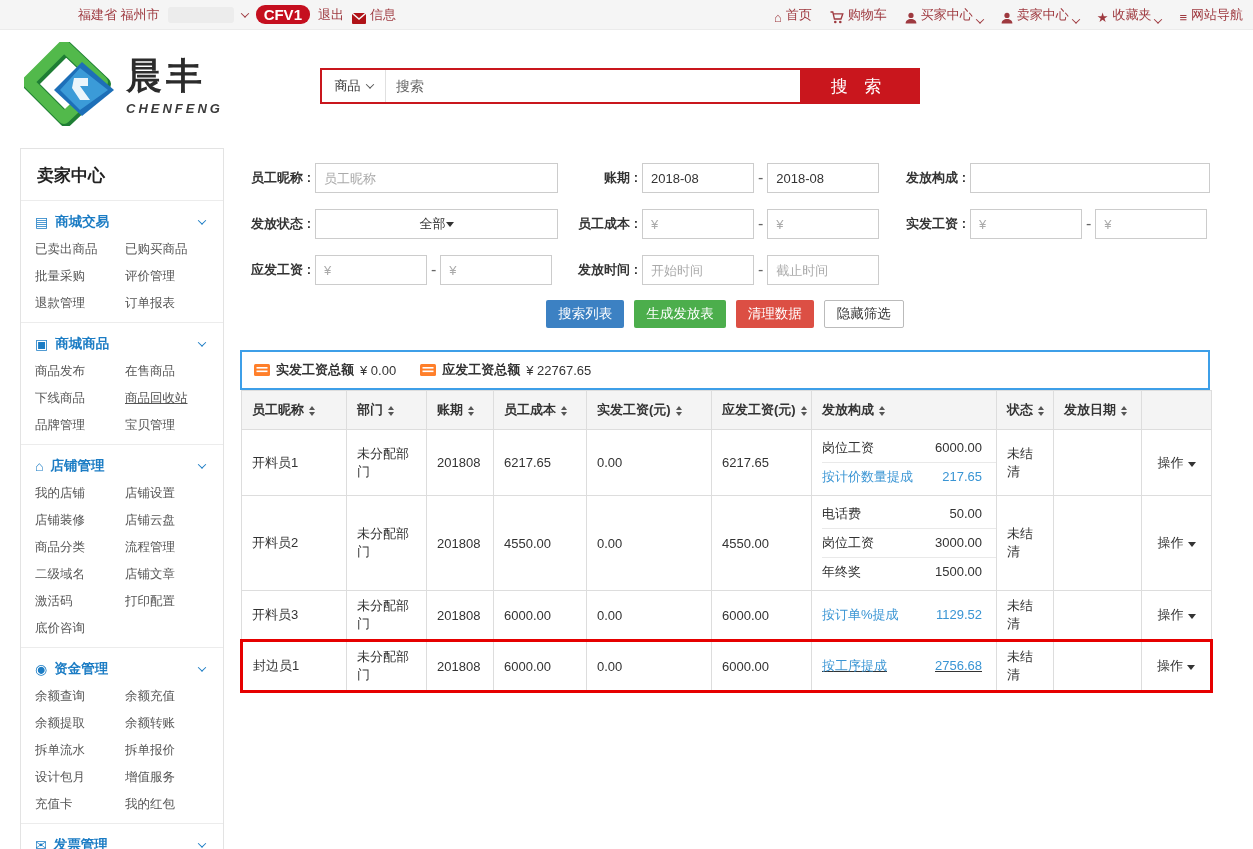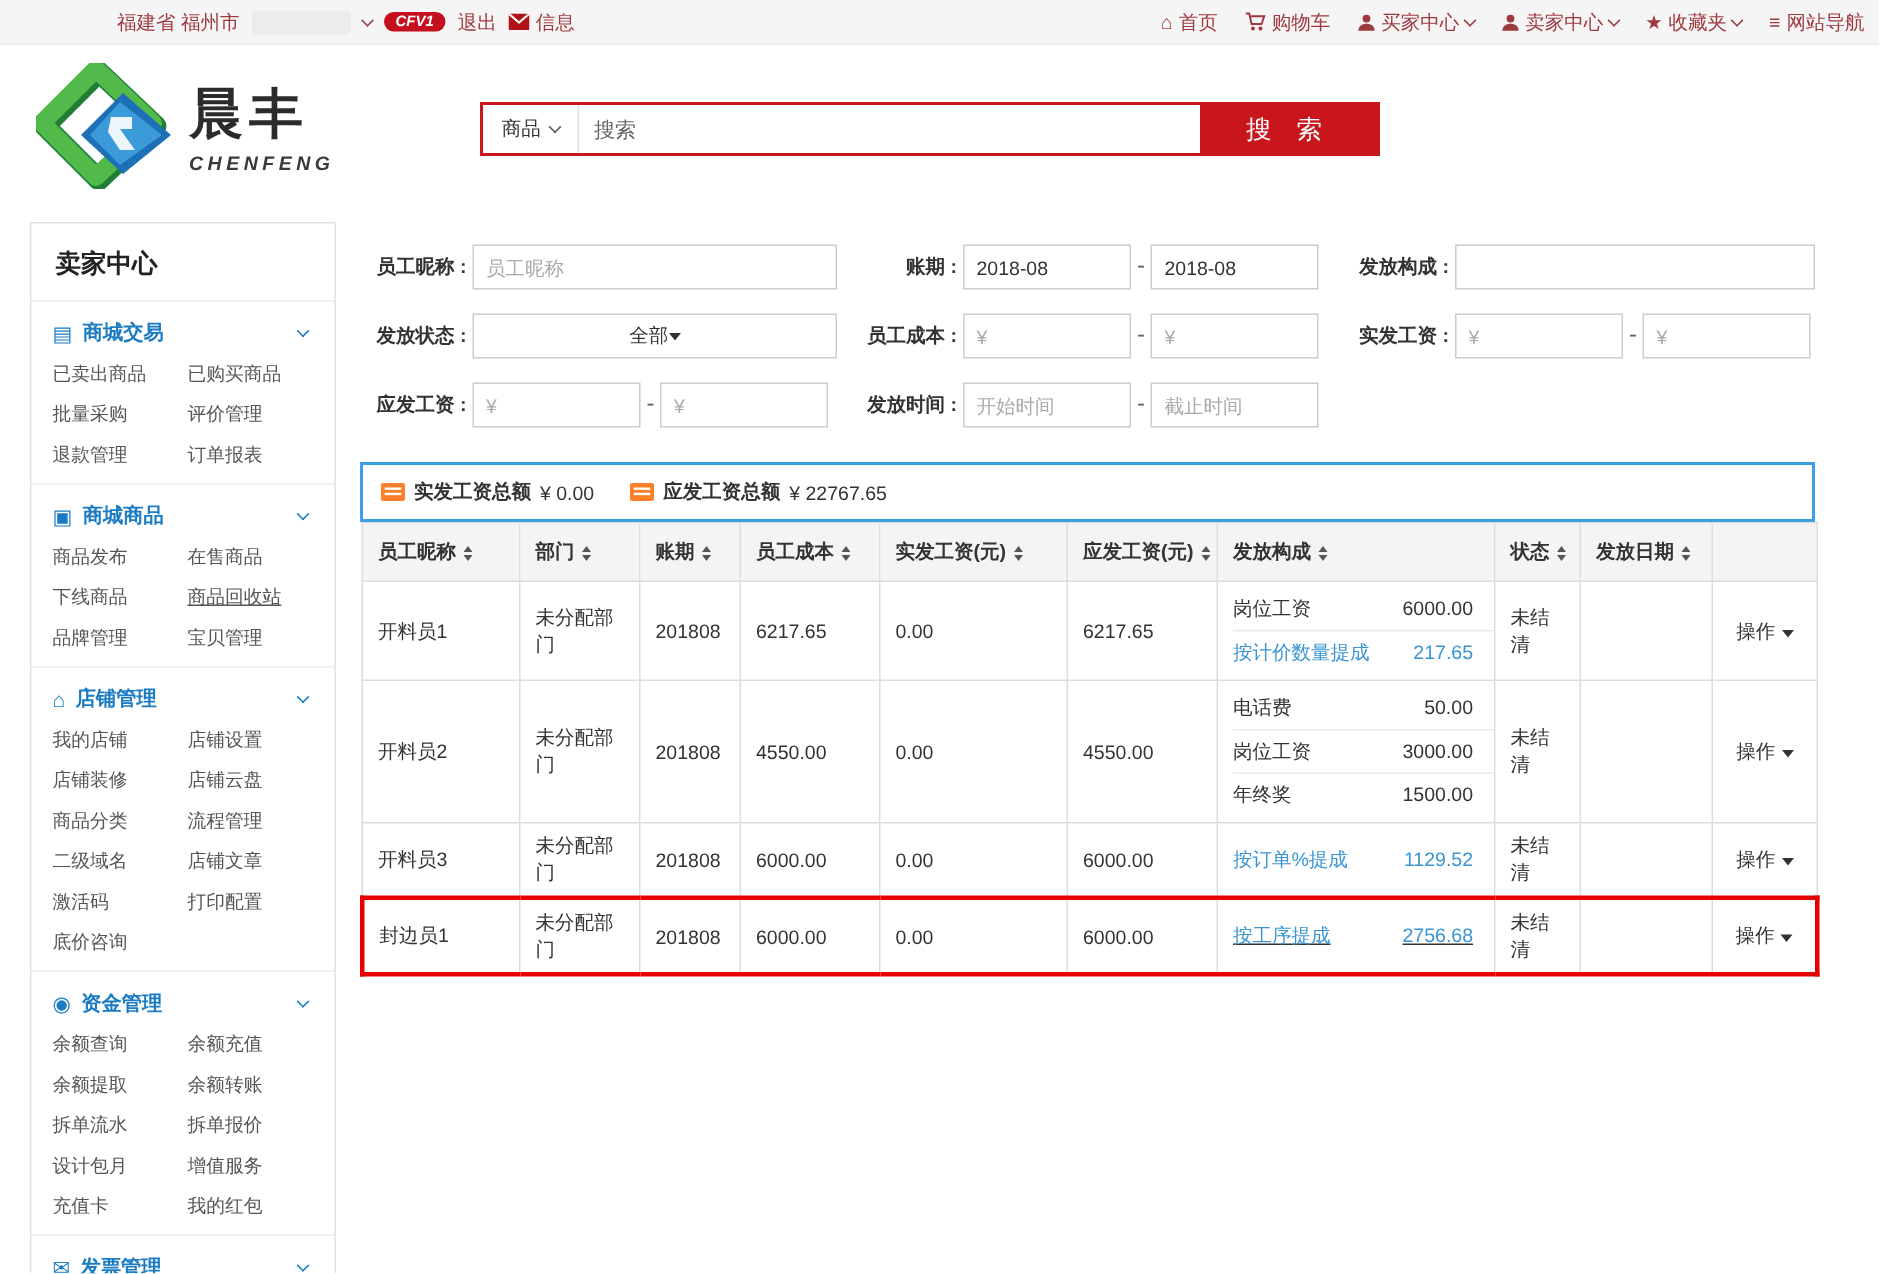--- a/index.html
+++ b/index.html
@@ -5,24 +5,24 @@
   * { box-sizing: border-box; margin: 0; padding: 0; }
   html,body { width:1253px; height:849px; overflow:hidden; background:#fff;
     font-family:"Liberation Sans","DejaVu Sans",sans-serif; color:#333; }
   .page { position:relative; width:1253px; height:849px; }
 
   
   .topbar { height:30px; background:#f5f5f5; border-bottom:1px solid #ebebeb;
     display:flex; align-items:center; padding:0 10px 0 78px; font-size:13px; color:#9e393f; }
   .topbar-left { display:flex; align-items:center; gap:8px; }
   .censor { width:66px; height:16px; background:#ececec; border-radius:3px; }
-  .badge { background:#c50f1f; color:#fff; font-weight:bold; font-style:italic;
-    font-size:10px; padding:1px 8px; border-radius:9px; }
+  .badge { background:#c50f1f; color:#fff; font-weight:bold; 
+    font-size:15px; padding:1px 8px; border-radius:9px; }
   .topbar-right { margin-left:auto; display:flex; align-items:center; gap:18px; }
-  .nav-item { display:flex; align-items:center; gap:4px; cursor:pointer; }
+  .nav-item { display:flex; align-items:flex-end; gap:4px; cursor:pointer; }
   .glyph { font-size:13px; line-height:1; }
   .chev { display:inline-block; width:6px; height:6px; border-right:1.5px solid currentColor;
     border-bottom:1.5px solid currentColor; transform:rotate(45deg) translate(-1px,-1px); }
 
   
   .header { position:relative; height:118px; background:#fff; }
   .logo { position:absolute; left:24px; top:12px; display:flex; align-items:center; cursor:pointer; }
   .logo-text { margin-left:10px; }
   .logo-cn { font-size:36px; font-weight:bold; color:#2b2b2b; letter-spacing:4px; }
   .logo-en { font-size:13px; font-weight:bold; color:#3a3a3a; letter-spacing:3px; font-style:italic; }
@@ -325,20 +325,26 @@
         </div>
         <div class="fgroup g2">
           <span class="flabel lw76">发放时间 :</span>
           <input class="fin w116" placeholder="开始时间" style="">
           <span class="dash">-</span>
           <input class="fin w116" placeholder="截止时间" style="">
         </div>
       </div>
     </div>
 
+    <div class="btn-row">
+      <button class="btn btn-blue">搜索列表</button>
+      <button class="btn btn-green">生成发放表</button>
+      <button class="btn btn-red">清理数据</button>
+      <button class="btn btn-ghost">隐藏筛选</button>
+    </div>
 
     <div class="summary" id="summary">
         <span class="sum-item">
           <svg width="16" height="12" viewBox="0 0 16 12">
             <rect x="0" y="0" width="16" height="12" rx="1.5" fill="#ff7f2a"></rect>
             <rect x="2.5" y="3" width="11" height="1.6" fill="#fff"></rect>
             <rect x="2.5" y="6.5" width="11" height="1.6" fill="#fff"></rect>
           </svg>
           <span class="sum-label">实发工资总额</span>
           <span class="sum-value">¥ 0.00</span>

